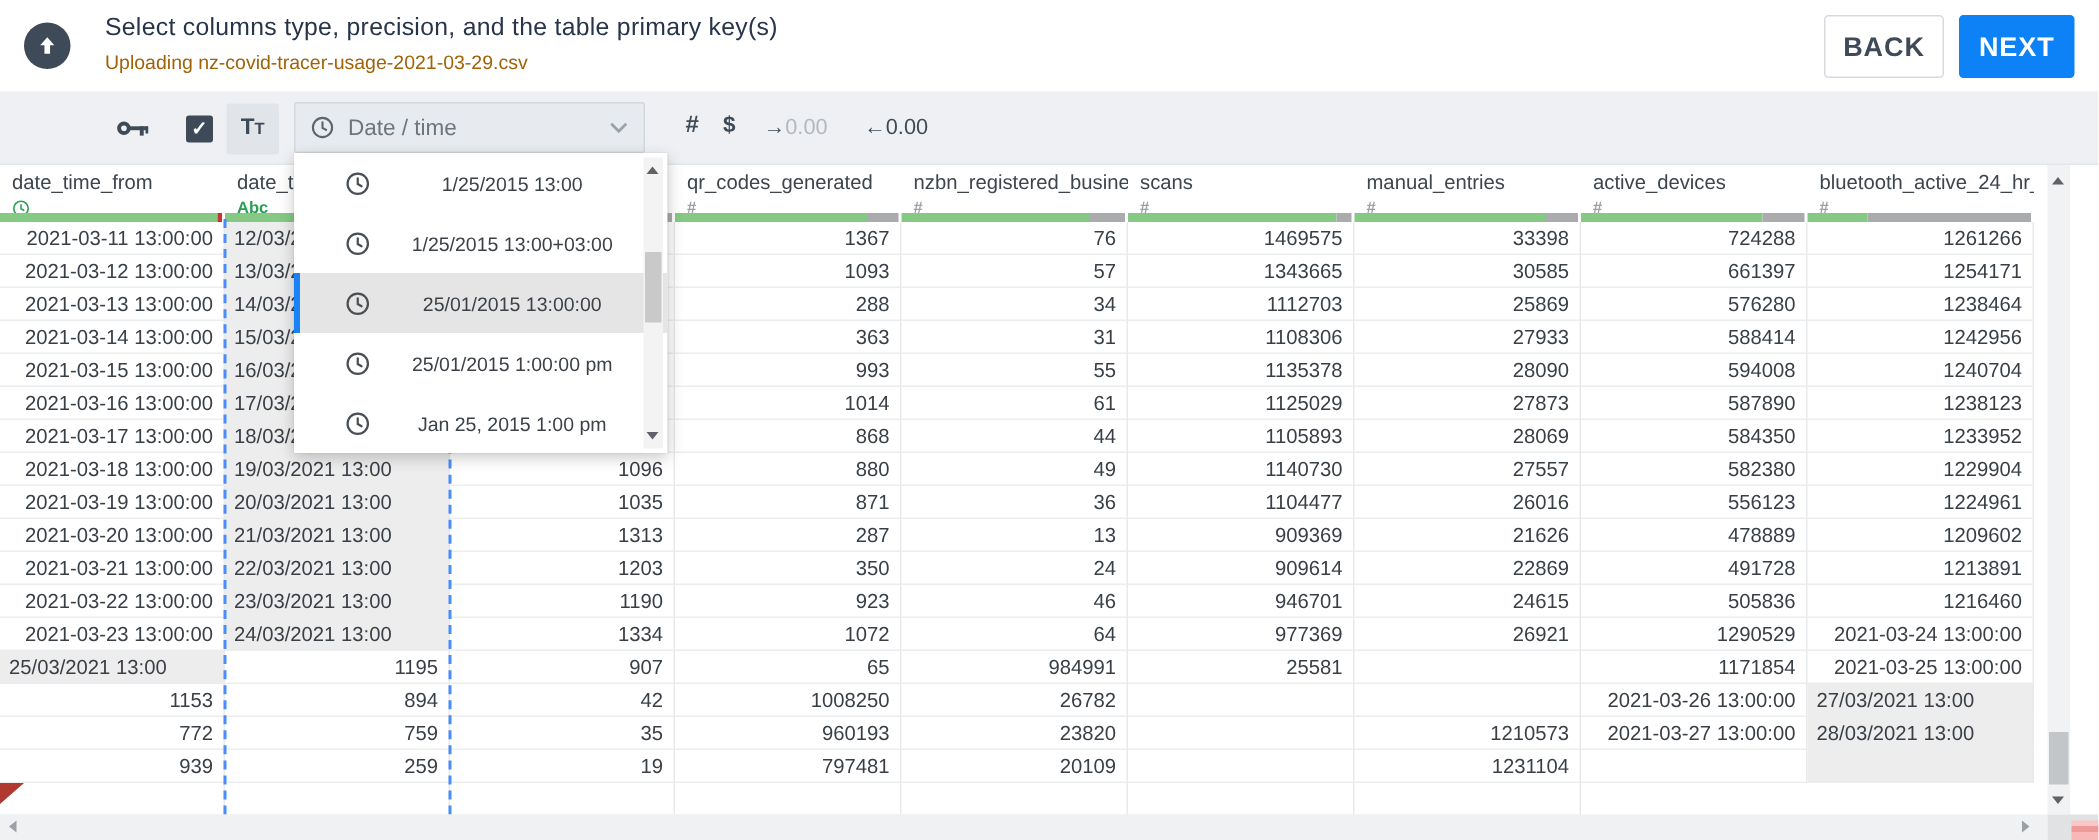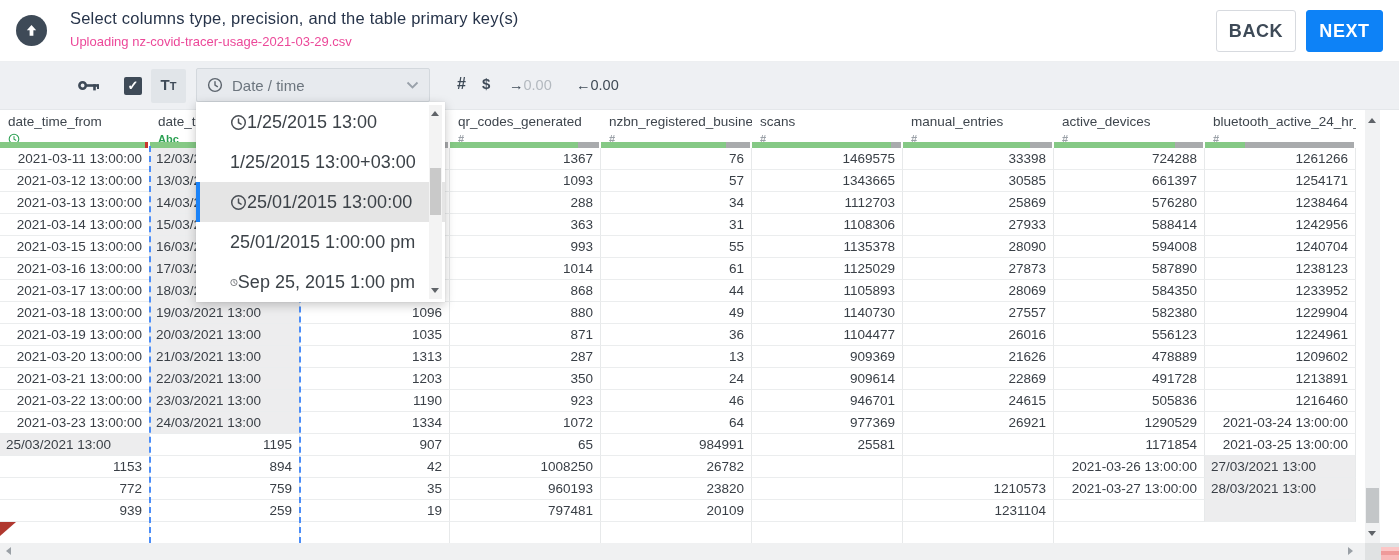--- a/index.html
+++ b/index.html
@@ -3,21 +3,21 @@
 <meta charset="utf-8">
 <style>
   html,body{margin:0;padding:0;}
   body{width:1399px;height:560px;overflow:hidden;font-family:"Liberation Sans",sans-serif;background:#fff;}
   #app{position:relative;width:1399px;height:560px;overflow:hidden;}
 
   
   .top{position:absolute;left:0;top:0;width:1399px;height:62px;background:#fff;border-bottom:1px solid #edeff1;box-sizing:border-box;}
   .upload-badge{position:absolute;left:16px;top:15px;width:31px;height:31px;border-radius:50%;background:var(--dark);display:flex;align-items:center;justify-content:center;}
   .title{position:absolute;left:70px;top:9px;font-size:16.5px;color:#27344a;font-weight:500;letter-spacing:.2px;white-space:nowrap;}
-  .subtitle{position:absolute;left:70px;top:34px;font-size:13px;color:#ec4899;white-space:nowrap;}
+  .subtitle{position:absolute;left:70px;top:34px;font-size:13px;color:#a16207;white-space:nowrap;}
   .btn{position:absolute;top:10px;height:42px;box-sizing:border-box;border-radius:3px;font-size:18px;font-weight:700;letter-spacing:.6px;display:flex;align-items:center;justify-content:center;cursor:pointer;}
   .btn-back{left:1216px;width:80px;background:#fff;border:1px solid #d7dadf;color:#3e4a57;}
   .btn-next{left:1306px;width:77px;background:var(--next-blue);border:1px solid var(--next-blue);color:#fff;}
 
   
   .toolbar{position:absolute;left:0;top:62px;width:1399px;height:48px;background:#eef0f3;border-bottom:1px solid #e4e7ea;box-sizing:border-box;}
   .tb-key{position:absolute;left:78px;top:16px;}
   .tb-cb{position:absolute;left:124px;top:15px;width:18px;height:18px;background:var(--dark);border-radius:2px;color:#fff;font-size:13px;line-height:18px;text-align:center;font-weight:700;cursor:pointer;}
   .tb-tt{position:absolute;left:151px;top:7px;width:35px;height:34px;background:#e1e5e9;border-radius:2px;display:flex;align-items:baseline;justify-content:center;padding-top:7px;box-sizing:border-box;color:var(--dark);font-weight:600;cursor:pointer;}
   .tb-tt .big{font-size:15px;} .tb-tt .small{font-size:11px;}
@@ -60,21 +60,21 @@
   .tri-up{border-left:4px solid transparent;border-right:4px solid transparent;border-bottom:5px solid #5f6368;}
   .tri-down{border-left:4px solid transparent;border-right:4px solid transparent;border-top:5px solid #5f6368;}
   .tri-left{border-top:4px solid transparent;border-bottom:4px solid transparent;border-right:5px solid #9aa0a6;}
   .tri-right{border-top:4px solid transparent;border-bottom:4px solid transparent;border-left:5px solid #9aa0a6;}
 
   
   .dd-panel{position:absolute;left:196px;top:102px;width:249px;height:200px;background:#fff;box-shadow:0 3px 10px rgba(0,0,0,.22),0 0 1px rgba(0,0,0,.12);z-index:50;}
   .dd-item{height:40px;display:flex;align-items:center;padding:0 30px 0 34px;position:relative;cursor:pointer;}
   .dd-item.sel{background:#e5e5e5;}
   .dd-item.sel::before{content:"";position:absolute;left:0;top:0;bottom:0;width:4px;background:var(--accent-blue);}
-  .dd-text{flex:1;text-align:left;font-size:18px;color:#3c4248;white-space:nowrap;}
+  .dd-text{flex:1;text-align:center;font-size:13px;color:#3c4248;white-space:nowrap;margin-left:21px;}
   .ddsb{position:absolute;right:3px;top:3px;bottom:3px;width:13px;background:#f3f3f3;}
   .ddsb .thumb{position:absolute;left:1px;top:63px;width:11px;height:47px;background:#c9c9c9;cursor:pointer;}
 </style>
 </head>
 <body>
 
 <div id="app">
 
   <div class="top">
     <div class="upload-badge">
@@ -420,21 +420,21 @@
           <circle cx="8" cy="8" r="6.4" fill="none" stroke="#4a4f55" stroke-width="1.4"></circle>
           <path d="M8 4.6V8.2l2.4 1.4" fill="none" stroke="#4a4f55" stroke-width="1.4" stroke-linecap="round"></path>
         </svg>
         <span class="dd-text">25/01/2015 1:00:00 pm</span>
       </div>
       <div class="dd-item">
         <svg width="17" height="17" viewBox="0 0 16 16">
           <circle cx="8" cy="8" r="6.4" fill="none" stroke="#4a4f55" stroke-width="1.4"></circle>
           <path d="M8 4.6V8.2l2.4 1.4" fill="none" stroke="#4a4f55" stroke-width="1.4" stroke-linecap="round"></path>
         </svg>
-        <span class="dd-text">Sep 25, 2015 1:00 pm</span>
+        <span class="dd-text">Jan 25, 2015 1:00 pm</span>
       </div>
       <div class="ddsb">
       <div class="tri tri-up" style="left:2px;top:6px;"></div>
       <div class="thumb"></div>
       <div class="tri tri-down" style="left:2px;bottom:6px;"></div>
     </div>
   </div>
 
 </div>
 

